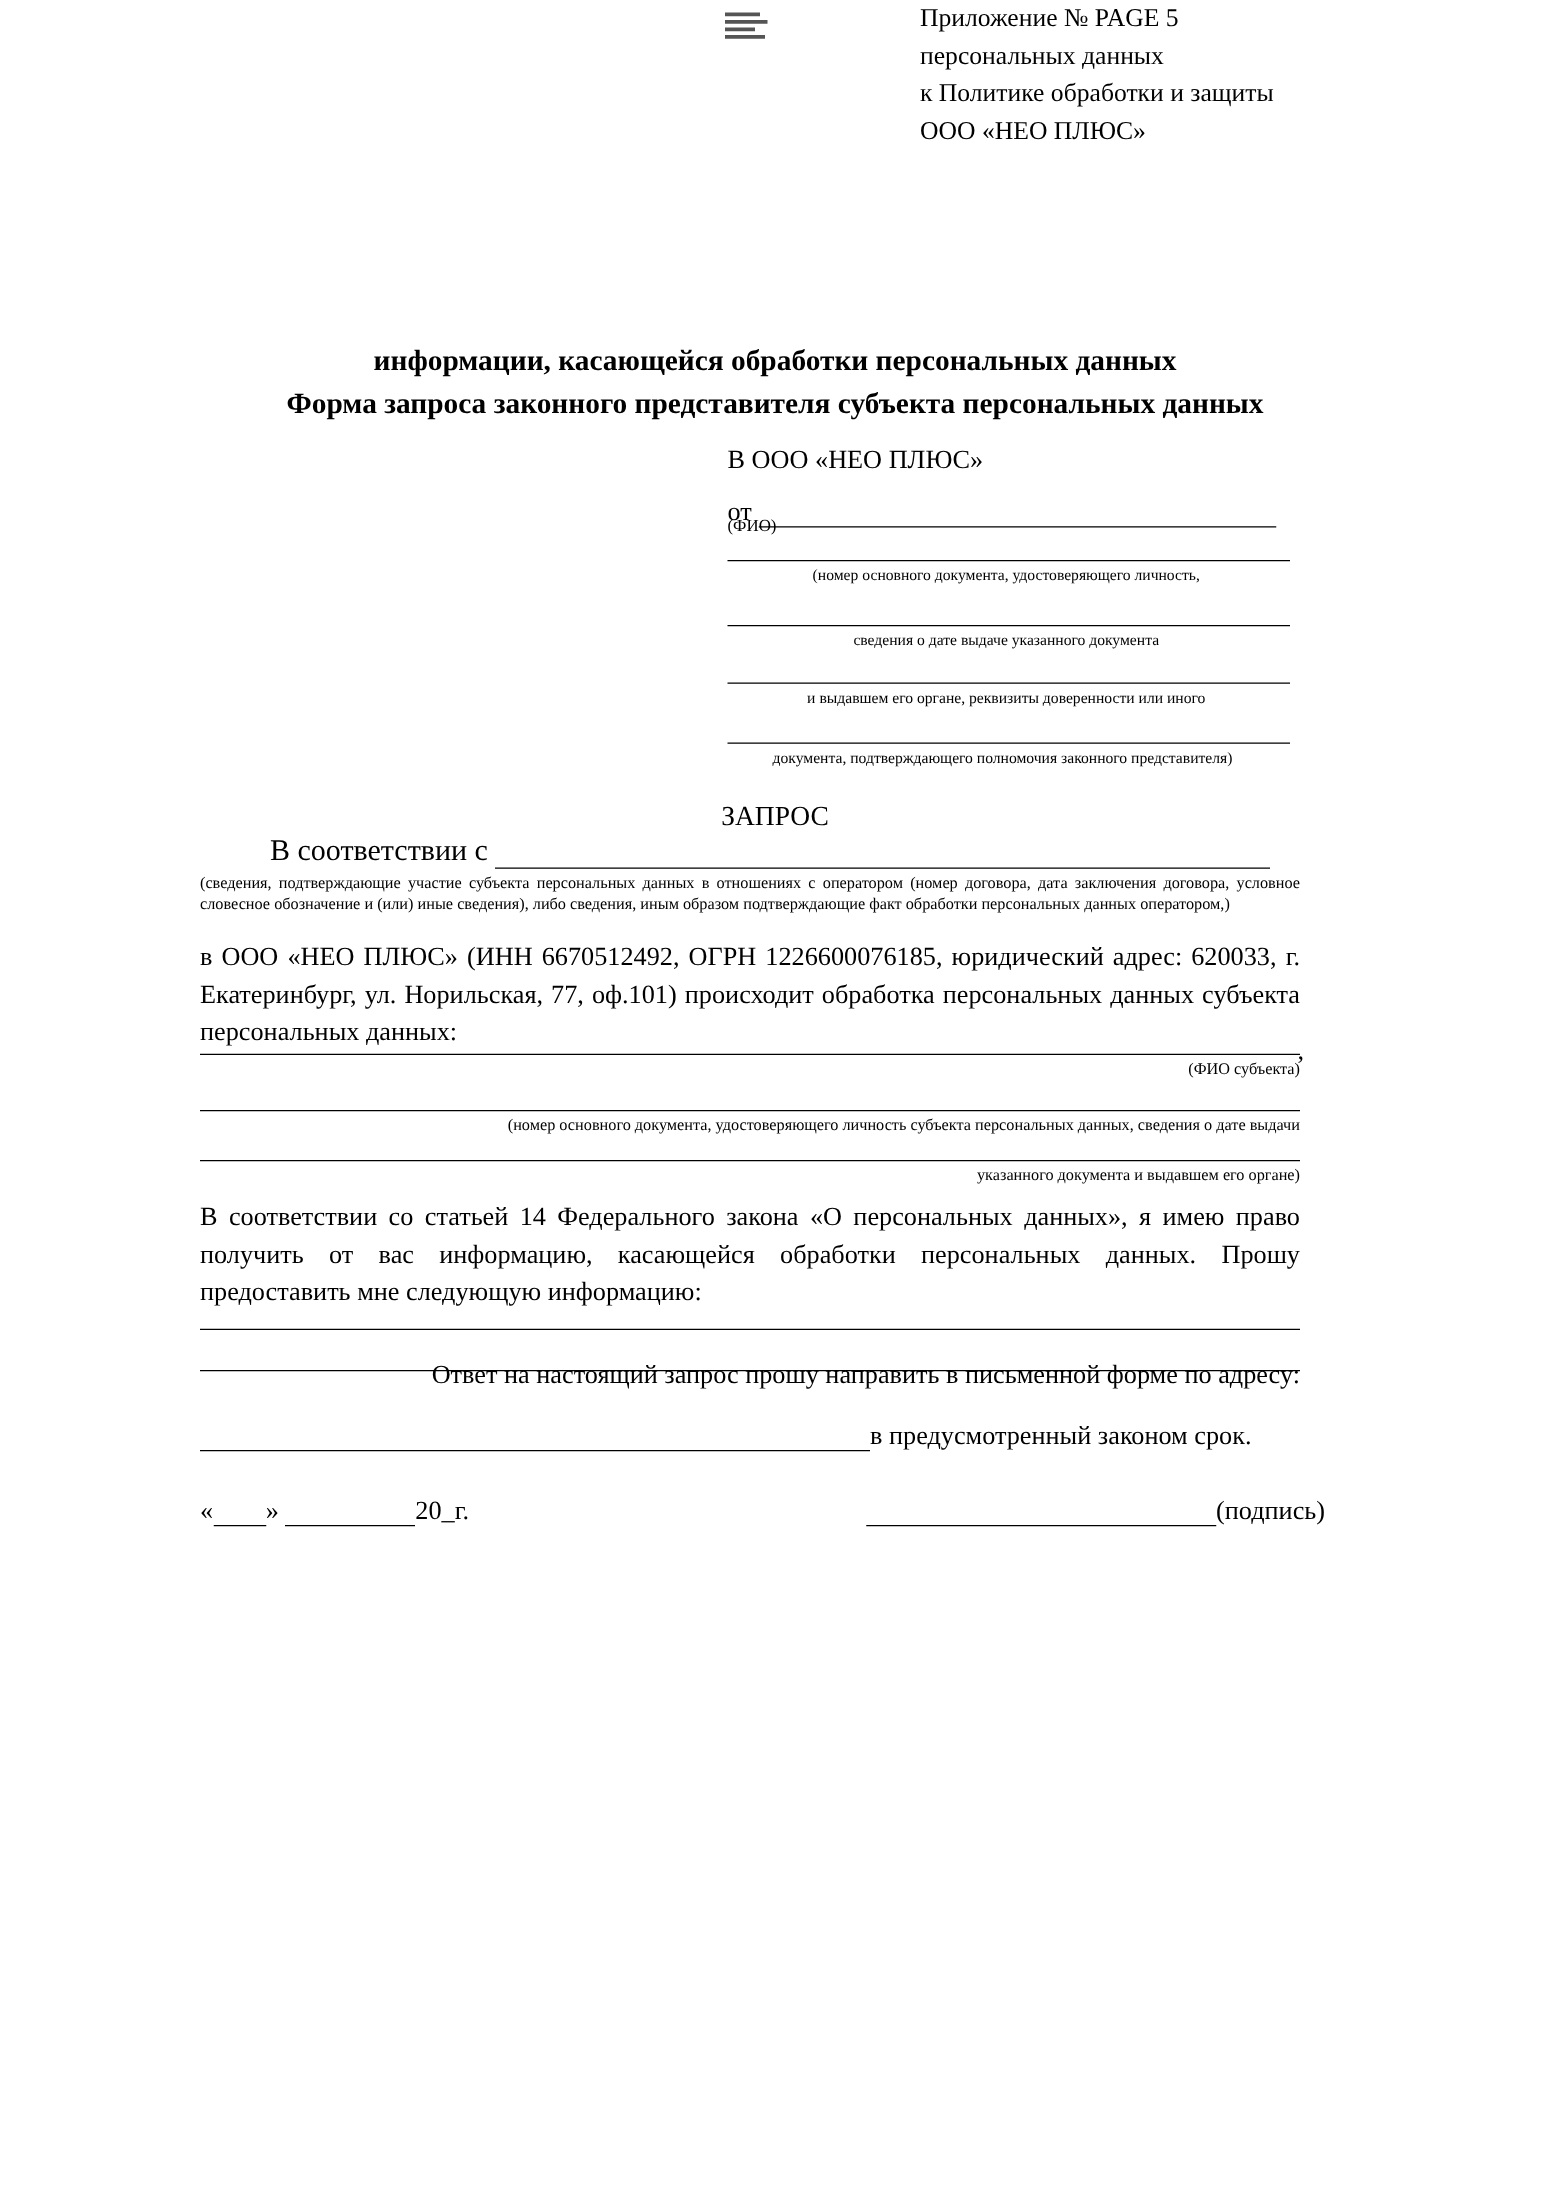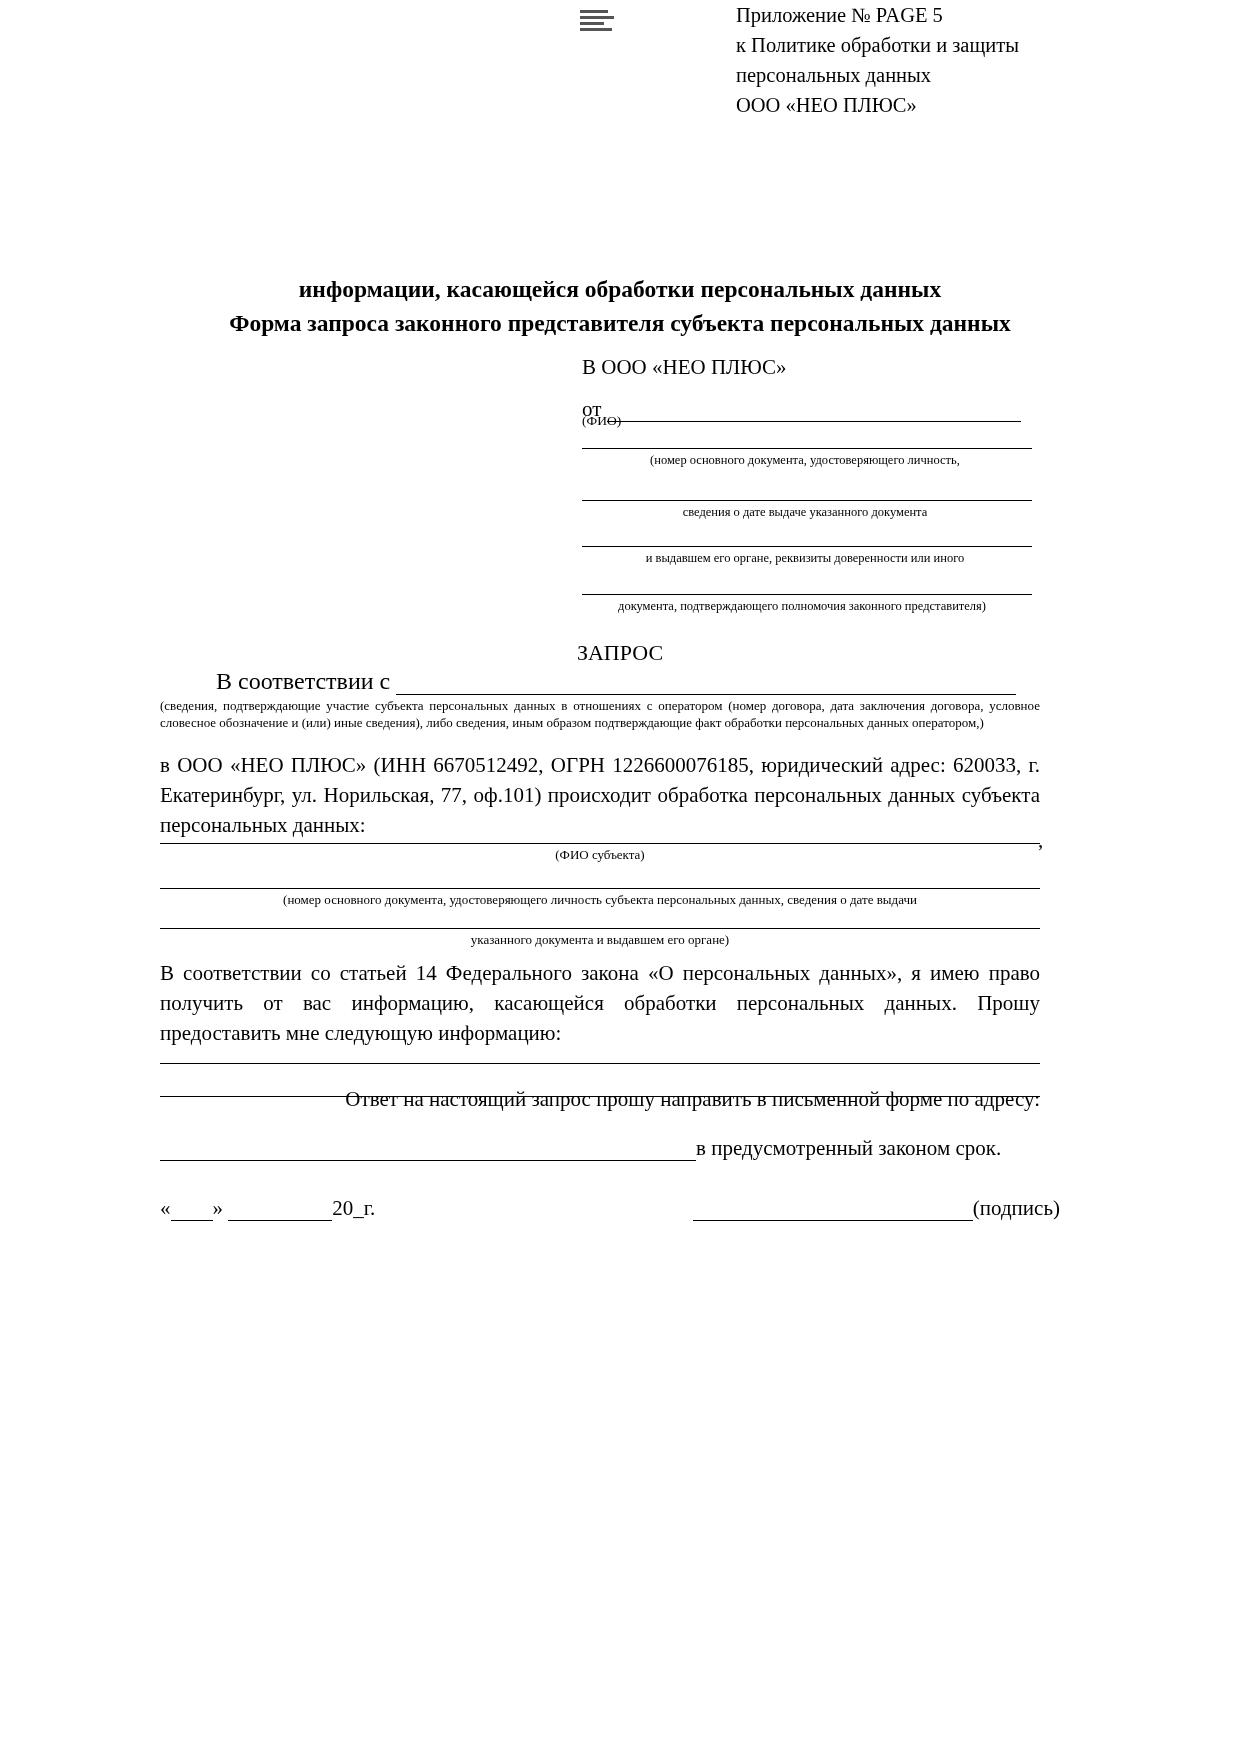--- a/index.html
+++ b/index.html
@@ -147,21 +147,21 @@
     position: absolute;
     left: 160px;
     width: 880px;
     border-bottom: 1.4px solid #000;
     height: 0;
   }
   .cap-center {
     position: absolute;
     left: 160px;
     width: 880px;
-    text-align: center;
+    text-align: right;
     font-size: 13px;
     line-height: 16px;
     font-family: Liberation Serif, serif;
   }
 
   .sign-row {
     position: absolute;
     top: 1196px;
     left: 160px;
     width: 900px;
@@ -205,22 +205,22 @@
 
   <div class="header-mark">
     <div class="bar"></div>
     <div class="bar"></div>
     <div class="bar"></div>
     <div class="bar"></div>
   </div>
 
   <div class="header-text">
     <div>Приложение №  PAGE 5</div>
+    <div>персональных данных</div>
     <div>к Политике обработки и защиты</div>
-    <div>персональных данных</div>
     <div>ООО «НЕО ПЛЮС»</div>
   </div>
 
   <div class="doc-title">
     <div>информации, касающейся обработки персональных данных</div>
     <div>Форма запроса законного представителя субъекта персональных данных</div>
   </div>
 
   <div class="addressee">В ООО «НЕО ПЛЮС»</div>
 

